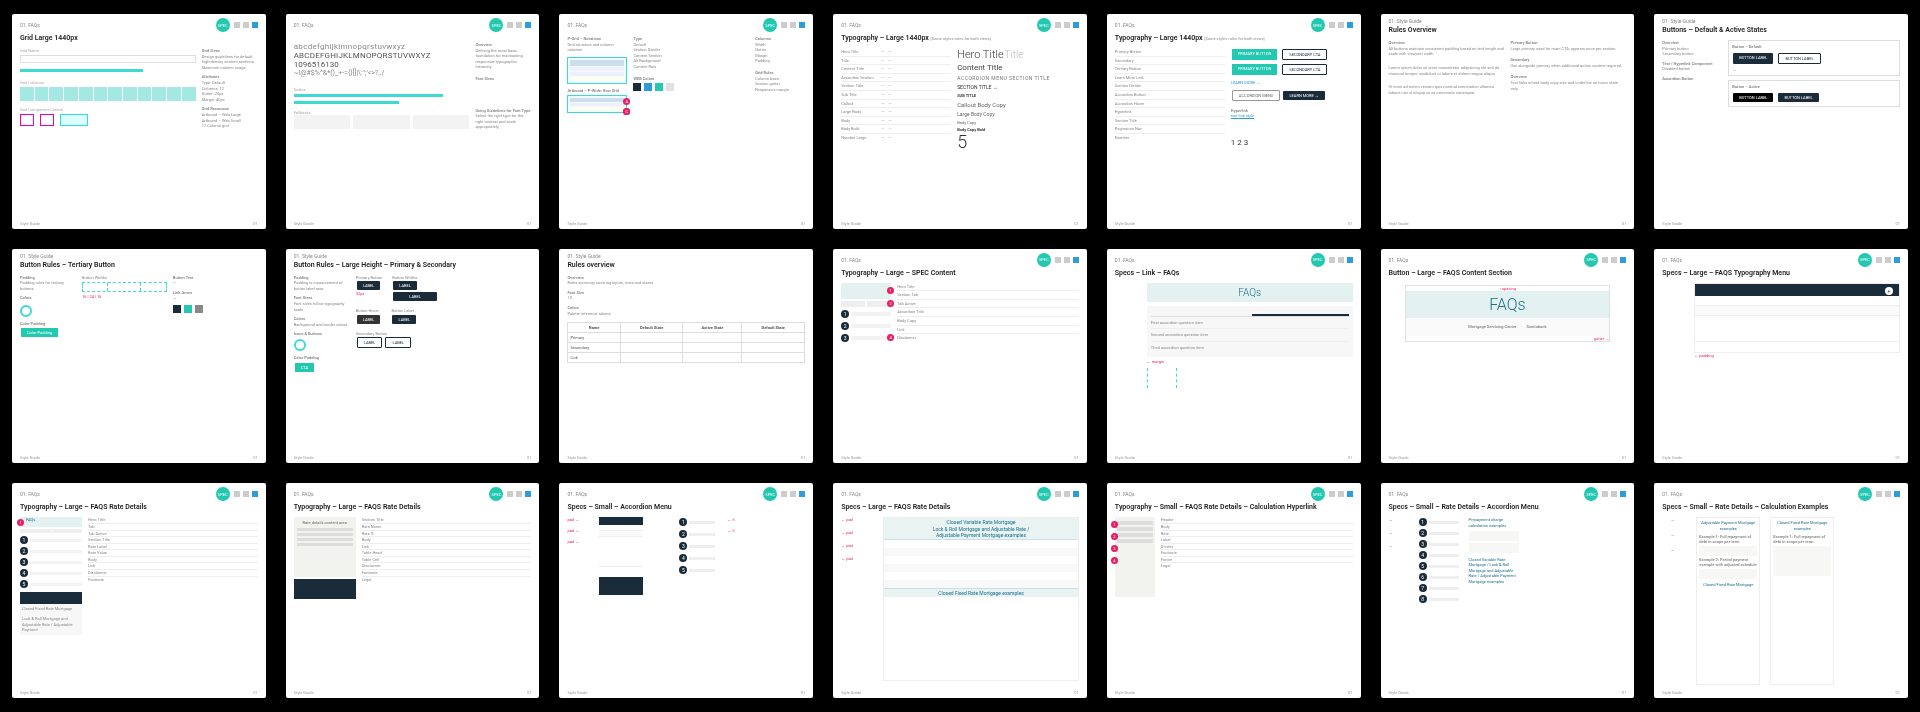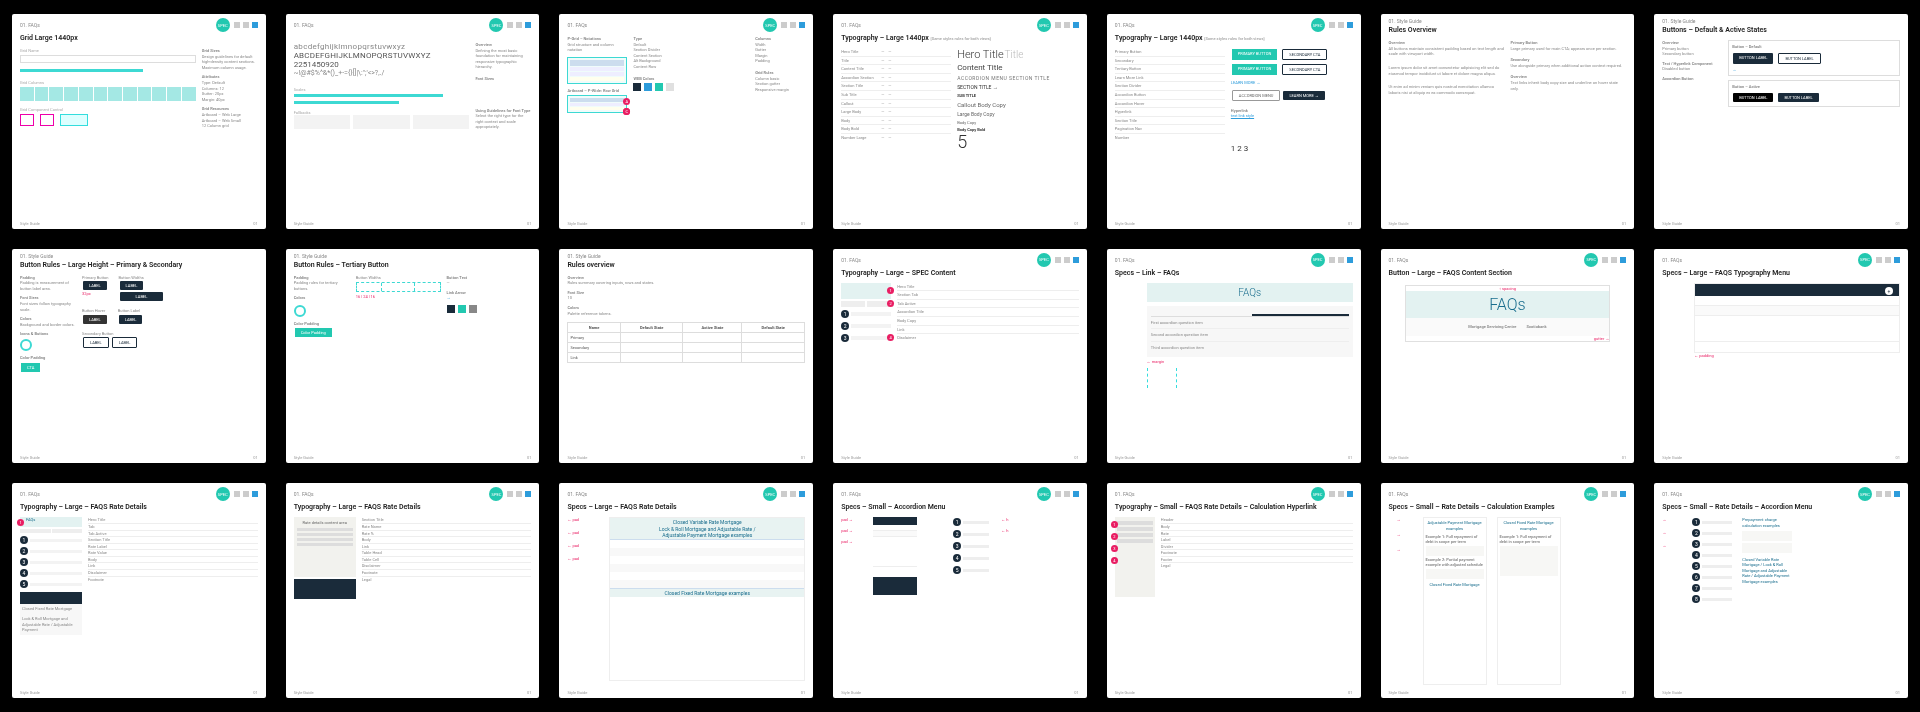--- a/index.html
+++ b/index.html
@@ -178,21 +178,21 @@
             <span class="vicon"></span>
             <span class="vicon active"></span>
           </span>
         </span>
   </div>
   <div class="cbody" style="padding-top:8px;">
     <div class="row">
       <div class="col">
         <div style="color:#888;font-size:8px;letter-spacing:0.3px;">abcdefghijklmnopqrstuvwxyz</div>
         <div style="color:#555;font-size:8px;letter-spacing:0.2px;">ABCDEFGHIJKLMNOPQRSTUVWXYZ</div>
-        <div style="color:#555;font-size:8px;">2251450920</div>
+        <div style="color:#555;font-size:8px;">1096516130</div>
         <div style="color:#888;font-size:7px;">~!@#$%^&amp;*()_+-={}[]|\:";'&lt;&gt;?,./</div>
         <div class="lbl" style="margin-top:10px;">Scales</div>
         <div class="bluebar" style="width:85%;"></div>
         <div class="bluebar" style="width:60%;margin-top:4px;"></div>
         <div class="lbl" style="margin-top:6px;">Fallbacks</div>
         <div class="row" style="gap:3px;">
           <div style="flex:1;height:14px;background:#f3f3f3;"></div>
           <div style="flex:1;height:14px;background:#f3f3f3;"></div>
           <div style="flex:1;height:14px;background:#f3f3f3;"></div>
         </div>
@@ -411,21 +411,21 @@
       </div>
       <div class="row" style="gap:3px;margin-top:2px;">
         <span class="tealbtn">PRIMARY BUTTON</span>
         <span class="outlinebtn">SECONDARY CTA</span>
       </div>
       <div class="micro bluetxt" style="margin-top:4px;">LEARN MORE →</div>
       <div class="outlinebtn" style="margin-top:4px;border-color:#999;color:#666;">ACCORDION MENU</div>
       <div class="darkbtn" style="margin-top:2px;">LEARN MORE →</div>
       <div class="micro" style="font-weight:600;margin-top:6px;">Hyperlink</div>
       <div class="micro bluetxt" style="text-decoration:underline;">text link style</div>
-      <div class="micro" style="margin-top:24px;font-size:8px;color:#333;">1  2  3</div>
+      <div class="micro" style="margin-top:18px;font-size:8px;color:#333;">1  2  3</div>
     </div>
   </div>
   <div class="cfoot">
         <span>Style Guide</span>
         <span>01</span>
       </div>
 </div>
 
 <div class="card">
   <div class="chead">
@@ -482,20 +482,63 @@
           <span class="outlinebtn">BUTTON LABEL</span>
         </div>
         <div class="micro bluetxt" style="margin-top:2px;">→</div>
       </div>
       <div style="border:1px solid #ddd;padding:3px;margin-top:4px;">
         <div class="micro" style="font-weight:600;">Button – Active</div>
         <div class="row" style="gap:3px;margin-top:2px;">
           <span class="darkbtn" style="background:#000;">BUTTON LABEL</span>
           <span class="darkbtn">BUTTON LABEL</span>
         </div>
+      </div>
+    </div>
+  </div>
+  <div class="cfoot">
+        <span>Style Guide</span>
+        <span>01</span>
+      </div>
+</div>
+
+<div class="card">
+  <div class="chead">
+        <span class="crumbs">
+          <span>01. Style Guide</span>
+        </span>
+        <span></span>
+      </div>
+  <div class="ctitle">Button Rules – Tertiary Button</div>
+  <div class="cbody row">
+    <div style="width:56px;">
+      <div class="micro" style="font-weight:600;">Padding</div>
+      <div class="micro">Padding rules for tertiary buttons.</div>
+      <div class="micro" style="font-weight:600;margin-top:4px;">Colors</div>
+      <div style="width:12px;height:12px;border:2px solid #3dd9d3;border-radius:50%;margin:4px 0;"></div>
+      <div class="micro" style="font-weight:600;margin-top:4px;">Color Padding</div>
+      <div class="tealbtn">Color Padding</div>
+    </div>
+    <div class="col">
+      <div class="micro">Button Widths</div>
+      <div style="border:1px dashed #3dd9d3;height:10px;margin:2px 0;display:flex;">
+            <div style="width:30%;border-right:1px dashed #3dd9d3;"></div>
+            <div style="width:40%;border-right:1px dashed #3dd9d3;"></div>
+          </div>
+      <div class="micro pinktxt">16 | 24 | 16</div>
+    </div>
+    <div class="col">
+      <div class="micro" style="font-weight:600;">Button Text</div>
+      <div class="micro">—</div>
+      <div class="micro" style="font-weight:600;margin-top:4px;">Link Arrow</div>
+      <div class="micro bluetxt">→</div>
+      <div style="margin-top:4px;">
+        <span class="swatch" style="background:#1A2B3A;"></span>
+        <span class="swatch" style="background:#22C8B0;"></span>
+        <span class="swatch" style="background:#888;"></span>
       </div>
     </div>
   </div>
   <div class="cfoot">
         <span>Style Guide</span>
         <span>01</span>
       </div>
 </div>
 
 <div class="card">
@@ -541,63 +584,20 @@
           <div>
             <div class="micro">Button Label</div>
             <span class="darkbtn">LABEL</span>
           </div>
         </div>
         <div style="margin-top:6px;">
           <div class="micro">Secondary Button</div>
           <span class="outlinebtn">LABEL</span>
           <span class="outlinebtn">LABEL</span>
         </div>
-      </div>
-    </div>
-  </div>
-  <div class="cfoot">
-        <span>Style Guide</span>
-        <span>01</span>
-      </div>
-</div>
-
-<div class="card">
-  <div class="chead">
-        <span class="crumbs">
-          <span>01. Style Guide</span>
-        </span>
-        <span></span>
-      </div>
-  <div class="ctitle">Button Rules – Tertiary Button</div>
-  <div class="cbody row">
-    <div style="width:56px;">
-      <div class="micro" style="font-weight:600;">Padding</div>
-      <div class="micro">Padding rules for tertiary buttons.</div>
-      <div class="micro" style="font-weight:600;margin-top:4px;">Colors</div>
-      <div style="width:12px;height:12px;border:2px solid #3dd9d3;border-radius:50%;margin:4px 0;"></div>
-      <div class="micro" style="font-weight:600;margin-top:4px;">Color Padding</div>
-      <div class="tealbtn">Color Padding</div>
-    </div>
-    <div class="col">
-      <div class="micro">Button Widths</div>
-      <div style="border:1px dashed #3dd9d3;height:10px;margin:2px 0;display:flex;">
-            <div style="width:30%;border-right:1px dashed #3dd9d3;"></div>
-            <div style="width:40%;border-right:1px dashed #3dd9d3;"></div>
-          </div>
-      <div class="micro pinktxt">16 | 24 | 16</div>
-    </div>
-    <div class="col">
-      <div class="micro" style="font-weight:600;">Button Text</div>
-      <div class="micro">—</div>
-      <div class="micro" style="font-weight:600;margin-top:4px;">Link Arrow</div>
-      <div class="micro bluetxt">→</div>
-      <div style="margin-top:4px;">
-        <span class="swatch" style="background:#1A2B3A;"></span>
-        <span class="swatch" style="background:#22C8B0;"></span>
-        <span class="swatch" style="background:#888;"></span>
       </div>
     </div>
   </div>
   <div class="cfoot">
         <span>Style Guide</span>
         <span>01</span>
       </div>
 </div>
 
 <div class="card">
@@ -929,98 +929,98 @@
         </span>
         <span style="display:flex;align-items:center;">
           <span class="badge">SPEC</span>
           <span class="viewicons">
             <span class="vicon"></span>
             <span class="vicon"></span>
             <span class="vicon active"></span>
           </span>
         </span>
       </div>
+  <div class="ctitle">Specs – Small – Accordion Menu</div>
+  <div class="cbody row" style="gap:12px;">
+    <div style="width:20px;" class="pinktxt">
+      <div>pad →</div>
+          <div style="margin-top:6px;">pad →</div>
+          <div style="margin-top:6px;">pad →</div>
+    </div>
+    <div style="width:44px;">
+      <div class="navdark" style="height:8px;"></div>
+      <div style="height:6px;border-bottom:1px solid #eee;"></div>
+      <div style="height:6px;border-bottom:1px solid #eee;background:#fafafa;"></div>
+      <div style="height:30px;border-bottom:1px solid #eee;"></div>
+      <div style="height:6px;"></div>
+      <div class="navdark" style="height:18px;margin-top:4px;"></div>
+    </div>
+    <div style="width:12px;"></div>
+    <div style="width:36px;">
+      <div style="display:flex;align-items:center;gap:2px;margin-bottom:2px;">
+            <span class="numdot">1</span>
+            <div style="flex:1;height:3px;background:#eee;"></div>
+          </div>
+      <div style="display:flex;align-items:center;gap:2px;margin-bottom:2px;">
+            <span class="numdot">2</span>
+            <div style="flex:1;height:3px;background:#eee;"></div>
+          </div>
+      <div style="display:flex;align-items:center;gap:2px;margin-bottom:2px;">
+            <span class="numdot">3</span>
+            <div style="flex:1;height:3px;background:#eee;"></div>
+          </div>
+      <div style="display:flex;align-items:center;gap:2px;margin-bottom:2px;">
+            <span class="numdot">4</span>
+            <div style="flex:1;height:3px;background:#eee;"></div>
+          </div>
+      <div style="display:flex;align-items:center;gap:2px;">
+            <span class="numdot">5</span>
+            <div style="flex:1;height:3px;background:#eee;"></div>
+          </div>
+    </div>
+    <div style="width:20px;" class="pinktxt">
+      <div>← h</div>
+          <div style="margin-top:6px;">← h</div>
+    </div>
+  </div>
+  <div class="cfoot">
+        <span>Style Guide</span>
+        <span>01</span>
+      </div>
+</div>
+
+<div class="card">
+  <div class="chead">
+        <span class="crumbs">
+          <span>01. FAQs</span>
+        </span>
+        <span style="display:flex;align-items:center;">
+          <span class="badge">SPEC</span>
+          <span class="viewicons">
+            <span class="vicon"></span>
+            <span class="vicon"></span>
+            <span class="vicon active"></span>
+          </span>
+        </span>
+      </div>
   <div class="ctitle">Specs – Large – FAQS Rate Details</div>
   <div class="cbody row">
     <div style="width:36px;" class="pinktxt">
       <div>← pad</div>
           <div style="margin-top:8px;">← pad</div>
           <div style="margin-top:8px;">← pad</div>
           <div style="margin-top:8px;">← pad</div>
     </div>
     <div class="col" style="border:1px solid #eee;">
       <div style="background:#e8f3f2;color:#1a6e8e;font-size:5px;text-align:center;padding:1px;">Closed Variable Rate Mortgage</div>
       <div style="background:#e8f3f2;color:#1a6e8e;font-size:5px;text-align:center;padding:0 1px;">Lock &amp; Roll Mortgage and Adjustable Rate /</div>
       <div style="background:#e8f3f2;color:#1a6e8e;font-size:5px;text-align:center;padding:0 1px 1px;">Adjustable Payment Mortgage examples</div>
       <div class="striped" style="height:50px;border-top:1px solid #cde;border-bottom:1px solid #cde;"></div>
       <div style="background:#e8f3f2;color:#1a6e8e;font-size:5px;text-align:center;padding:1px;">Closed Fixed Rate Mortgage examples</div>
       <div style="height:10px;"></div>
-    </div>
-  </div>
-  <div class="cfoot">
-        <span>Style Guide</span>
-        <span>01</span>
-      </div>
-</div>
-
-<div class="card">
-  <div class="chead">
-        <span class="crumbs">
-          <span>01. FAQs</span>
-        </span>
-        <span style="display:flex;align-items:center;">
-          <span class="badge">SPEC</span>
-          <span class="viewicons">
-            <span class="vicon"></span>
-            <span class="vicon"></span>
-            <span class="vicon active"></span>
-          </span>
-        </span>
-      </div>
-  <div class="ctitle">Specs – Small – Accordion Menu</div>
-  <div class="cbody row" style="gap:12px;">
-    <div style="width:20px;" class="pinktxt">
-      <div>pad →</div>
-          <div style="margin-top:6px;">pad →</div>
-          <div style="margin-top:6px;">pad →</div>
-    </div>
-    <div style="width:44px;">
-      <div class="navdark" style="height:8px;"></div>
-      <div style="height:6px;border-bottom:1px solid #eee;"></div>
-      <div style="height:6px;border-bottom:1px solid #eee;background:#fafafa;"></div>
-      <div style="height:30px;border-bottom:1px solid #eee;"></div>
-      <div style="height:6px;"></div>
-      <div class="navdark" style="height:18px;margin-top:4px;"></div>
-    </div>
-    <div style="width:12px;"></div>
-    <div style="width:36px;">
-      <div style="display:flex;align-items:center;gap:2px;margin-bottom:2px;">
-            <span class="numdot">1</span>
-            <div style="flex:1;height:3px;background:#eee;"></div>
-          </div>
-      <div style="display:flex;align-items:center;gap:2px;margin-bottom:2px;">
-            <span class="numdot">2</span>
-            <div style="flex:1;height:3px;background:#eee;"></div>
-          </div>
-      <div style="display:flex;align-items:center;gap:2px;margin-bottom:2px;">
-            <span class="numdot">3</span>
-            <div style="flex:1;height:3px;background:#eee;"></div>
-          </div>
-      <div style="display:flex;align-items:center;gap:2px;margin-bottom:2px;">
-            <span class="numdot">4</span>
-            <div style="flex:1;height:3px;background:#eee;"></div>
-          </div>
-      <div style="display:flex;align-items:center;gap:2px;">
-            <span class="numdot">5</span>
-            <div style="flex:1;height:3px;background:#eee;"></div>
-          </div>
-    </div>
-    <div style="width:20px;" class="pinktxt">
-      <div>← h</div>
-          <div style="margin-top:6px;">← h</div>
     </div>
   </div>
   <div class="cfoot">
         <span>Style Guide</span>
         <span>01</span>
       </div>
 </div>
 
 <div class="card">
   <div class="chead">
@@ -1074,20 +1074,88 @@
         </span>
         <span style="display:flex;align-items:center;">
           <span class="badge">SPEC</span>
           <span class="viewicons">
             <span class="vicon"></span>
             <span class="vicon"></span>
             <span class="vicon active"></span>
           </span>
         </span>
       </div>
+  <div class="ctitle">Specs – Small – Rate Details – Accordion Menu</div>
+  <div class="cbody row" style="gap:10px;">
+    <div style="width:20px;" class="pinktxt">
+          <div>→</div>
+          <div style="margin-top:8px;">→</div>
+          <div style="margin-top:8px;">→</div>
+        </div>
+    <div style="width:40px;">
+      <div style="display:flex;align-items:center;gap:2px;margin-bottom:1px;">
+            <span class="numdot">1</span>
+            <div style="flex:1;height:3px;background:#eee;"></div>
+          </div>
+      <div style="display:flex;align-items:center;gap:2px;margin-bottom:1px;">
+            <span class="numdot">2</span>
+            <div style="flex:1;height:3px;background:#eee;"></div>
+          </div>
+      <div style="display:flex;align-items:center;gap:2px;margin-bottom:1px;">
+            <span class="numdot">3</span>
+            <div style="flex:1;height:3px;background:#eee;"></div>
+          </div>
+      <div style="display:flex;align-items:center;gap:2px;margin-bottom:1px;">
+            <span class="numdot">4</span>
+            <div style="flex:1;height:3px;background:#eee;"></div>
+          </div>
+      <div style="display:flex;align-items:center;gap:2px;margin-bottom:1px;">
+            <span class="numdot">5</span>
+            <div style="flex:1;height:3px;background:#eee;"></div>
+          </div>
+      <div style="display:flex;align-items:center;gap:2px;margin-bottom:1px;">
+            <span class="numdot">6</span>
+            <div style="flex:1;height:3px;background:#eee;"></div>
+          </div>
+      <div style="display:flex;align-items:center;gap:2px;margin-bottom:1px;">
+            <span class="numdot">7</span>
+            <div style="flex:1;height:3px;background:#eee;"></div>
+          </div>
+      <div style="display:flex;align-items:center;gap:2px;">
+            <span class="numdot">8</span>
+            <div style="flex:1;height:3px;background:#eee;"></div>
+          </div>
+    </div>
+    <div style="width:50px;">
+      <div class="micro" style="color:#1a6e8e;">Prepayment charge calculation examples</div>
+      <div style="height:10px;background:#f7f7f5;margin:2px 0;"></div>
+      <div style="height:10px;background:#f7f7f5;margin:2px 0;"></div>
+      <div class="micro" style="color:#1a6e8e;margin-top:4px;">Closed Variable Rate Mortgage / Lock &amp; Roll Mortgage and Adjustable Rate / Adjustable Payment Mortgage examples</div>
+    </div>
+  </div>
+  <div class="cfoot">
+        <span>Style Guide</span>
+        <span>01</span>
+      </div>
+</div>
+
+<div class="card">
+  <div class="chead">
+        <span class="crumbs">
+          <span>01. FAQs</span>
+        </span>
+        <span style="display:flex;align-items:center;">
+          <span class="badge">SPEC</span>
+          <span class="viewicons">
+            <span class="vicon"></span>
+            <span class="vicon"></span>
+            <span class="vicon active"></span>
+          </span>
+        </span>
+      </div>
   <div class="ctitle">Specs – Small – Rate Details – Calculation Examples</div>
   <div class="cbody row" style="gap:10px;padding:2px 16px;">
     <div style="width:16px;" class="pinktxt">
           <div>→</div>
           <div style="margin-top:10px;">→</div>
           <div style="margin-top:10px;">→</div>
         </div>
     <div style="width:64px;border:1px solid #eee;padding:2px;">
       <div class="micro" style="color:#1a6e8e;text-align:center;">Adjustable Payment Mortgage examples</div>
       <div class="micro" style="font-weight:600;margin-top:2px;">Example 1: Full repayment of debt in scope per term</div>
@@ -1101,81 +1169,13 @@
       <div class="micro" style="font-weight:600;margin-top:2px;">Example 1: Full repayment of debt in scope per term</div>
       <div style="height:30px;background:#f7f7f5;margin:1px 0;"></div>
     </div>
   </div>
   <div class="cfoot">
         <span>Style Guide</span>
         <span>01</span>
       </div>
 </div>
 
-<div class="card">
-  <div class="chead">
-        <span class="crumbs">
-          <span>01. FAQs</span>
-        </span>
-        <span style="display:flex;align-items:center;">
-          <span class="badge">SPEC</span>
-          <span class="viewicons">
-            <span class="vicon"></span>
-            <span class="vicon"></span>
-            <span class="vicon active"></span>
-          </span>
-        </span>
-      </div>
-  <div class="ctitle">Specs – Small – Rate Details – Accordion Menu</div>
-  <div class="cbody row" style="gap:10px;">
-    <div style="width:20px;" class="pinktxt">
-          <div>→</div>
-          <div style="margin-top:8px;">→</div>
-          <div style="margin-top:8px;">→</div>
-        </div>
-    <div style="width:40px;">
-      <div style="display:flex;align-items:center;gap:2px;margin-bottom:1px;">
-            <span class="numdot">1</span>
-            <div style="flex:1;height:3px;background:#eee;"></div>
-          </div>
-      <div style="display:flex;align-items:center;gap:2px;margin-bottom:1px;">
-            <span class="numdot">2</span>
-            <div style="flex:1;height:3px;background:#eee;"></div>
-          </div>
-      <div style="display:flex;align-items:center;gap:2px;margin-bottom:1px;">
-            <span class="numdot">3</span>
-            <div style="flex:1;height:3px;background:#eee;"></div>
-          </div>
-      <div style="display:flex;align-items:center;gap:2px;margin-bottom:1px;">
-            <span class="numdot">4</span>
-            <div style="flex:1;height:3px;background:#eee;"></div>
-          </div>
-      <div style="display:flex;align-items:center;gap:2px;margin-bottom:1px;">
-            <span class="numdot">5</span>
-            <div style="flex:1;height:3px;background:#eee;"></div>
-          </div>
-      <div style="display:flex;align-items:center;gap:2px;margin-bottom:1px;">
-            <span class="numdot">6</span>
-            <div style="flex:1;height:3px;background:#eee;"></div>
-          </div>
-      <div style="display:flex;align-items:center;gap:2px;margin-bottom:1px;">
-            <span class="numdot">7</span>
-            <div style="flex:1;height:3px;background:#eee;"></div>
-          </div>
-      <div style="display:flex;align-items:center;gap:2px;">
-            <span class="numdot">8</span>
-            <div style="flex:1;height:3px;background:#eee;"></div>
-          </div>
-    </div>
-    <div style="width:50px;">
-      <div class="micro" style="color:#1a6e8e;">Prepayment charge calculation examples</div>
-      <div style="height:10px;background:#f7f7f5;margin:2px 0;"></div>
-      <div style="height:10px;background:#f7f7f5;margin:2px 0;"></div>
-      <div class="micro" style="color:#1a6e8e;margin-top:4px;">Closed Variable Rate Mortgage / Lock &amp; Roll Mortgage and Adjustable Rate / Adjustable Payment Mortgage examples</div>
-    </div>
-  </div>
-  <div class="cfoot">
-        <span>Style Guide</span>
-        <span>01</span>
-      </div>
-</div>
-
 </div>
 
 </body></html>

